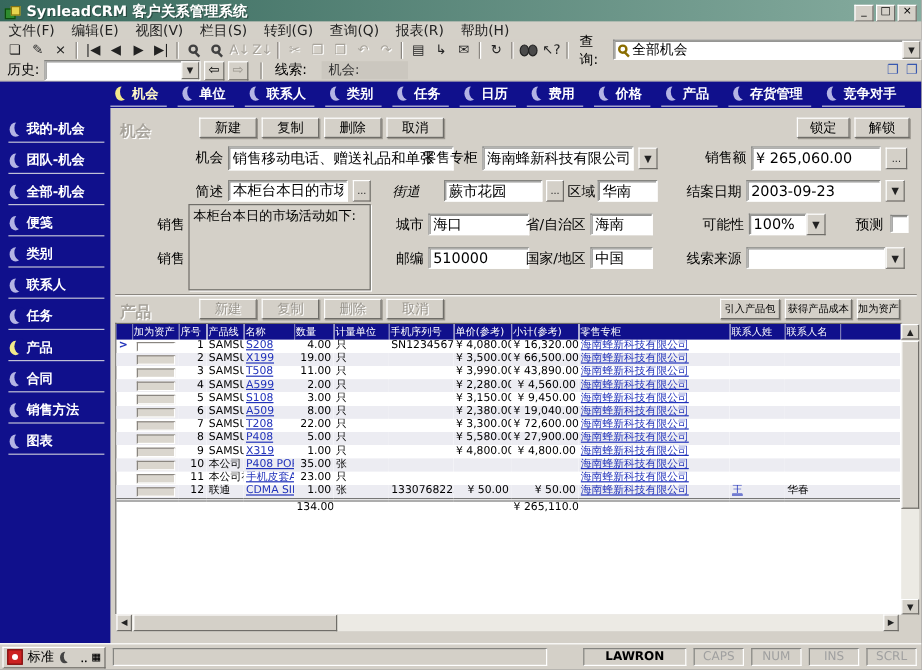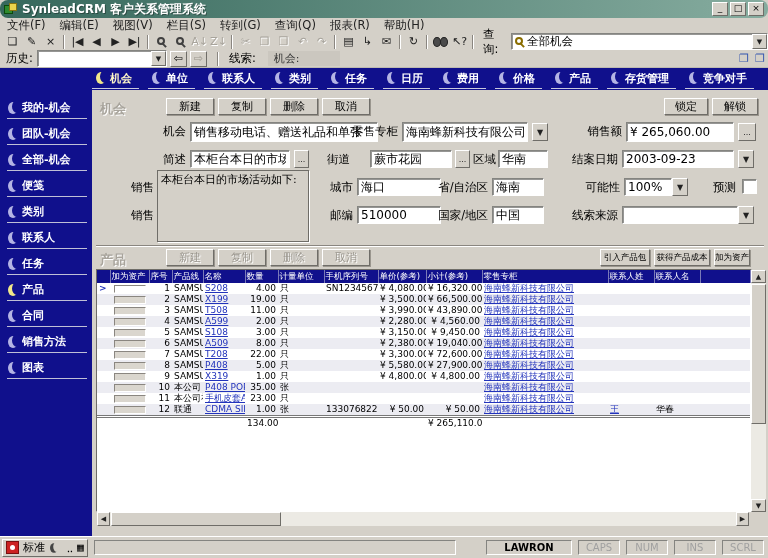--- a/index.html
+++ b/index.html
@@ -1,21 +1,21 @@
 <!DOCTYPE html>
 <html><head>
 <meta charset="utf-8">
 <style>
   html,body{margin:0;padding:0;background:#9a9a9a;}
   *{box-sizing:border-box;font-family:"DejaVu Sans","Liberation Sans",sans-serif;}
   #app{position:relative;width:768px;height:558px;background:#D4D0C8;overflow:hidden;font-size:11.5px;color:#000;}
 
   
   .titlebar{position:absolute;left:0;top:0;width:768px;height:18px;
-    background:linear-gradient(to right,#36685C,#86AC9F);display:flex;align-items:center;padding:0 2px;border-radius:8px;}
+    background:linear-gradient(to right,#36685C,#86AC9F);display:flex;align-items:flex-end;padding:0 2px;}
   .applogo{position:relative;width:14px;height:13px;margin:0 4px 0 2px;display:inline-block;}
   .applogo i{position:absolute;left:0;top:2px;width:9px;height:9px;background:#2E8B2E;border:1px solid #0c4a0c;}
   .applogo b{position:absolute;left:5px;top:0;width:8px;height:8px;background:#E8D44D;border:1px solid #857310;}
   .title-text{color:#fff;font-weight:bold;font-size:12px;text-shadow:1px 1px 0 rgba(0,0,0,.35);flex:1;}
   .winbtns{display:flex;gap:2px;margin-right:2px;}
   .wbtn{width:16px;height:14px;background:#D4D0C8;border:1px solid;border-color:#FFF #6F6D68 #6F6D68 #FFF;
     font-size:9px;line-height:11px;text-align:center;color:#000;}
 
   
   .menubar{position:absolute;left:0;top:18px;width:768px;height:15px;background:#D4D0C8;display:flex;align-items:center;}
@@ -352,21 +352,21 @@
   <span class="flabel" style="left:336px;top:122px;width:62px;">零售专柜</span>
   <input class="tb" style="left: 402px; top: 122px; width: 126px; height: 20px;" value="海南蜂新科技有限公司">
   <span class="sbtn" style="left:532px;top:123px;">▼</span>
   <span class="flabel" style="left:580px;top:122px;width:42px;">销售额</span>
   <input class="tb" style="left: 626px; top: 122px; width: 108px; height: 20px;" value="¥ 265,060.00">
   <span class="sbtn" style="left:738px;top:123px;width:18px;">...</span>
 
   <span class="flabel" style="left:130px;top:150px;width:56px;">简述</span>
   <input class="tb" style="left: 190px; top: 150px; width: 100px; height: 18px;" value="本柜台本日的市场活动如下">
   <span class="sbtn" style="left:294px;top:150px;width:15px;">...</span>
-  <span class="flabel" style="left:306px;top:150px;width:44px;">街道</span>
+  <span class="flabel" style="left:306px;top:150px;width:44px;font-style:italic;">街道</span>
   <input class="tb" style="left: 370px; top: 150px; width: 82px; height: 18px;" value="蕨市花园">
   <span class="sbtn" style="left:455px;top:150px;width:15px;">...</span>
   <span class="flabel" style="left:470px;top:150px;width:26px;">区域</span>
   <input class="tb" style="left: 498px; top: 150px; width: 50px; height: 18px;" value="华南">
   <span class="flabel" style="left:566px;top:150px;width:52px;">结案日期</span>
   <input class="tb" style="left: 622px; top: 150px; width: 112px; height: 18px;" value="2003-09-23">
   <span class="sbtn" style="left:738px;top:150px;">▼</span>
 
   <span class="flabel" style="left:110px;top:178px;width:44px;">销售</span>
   <span class="flabel" style="left:325px;top:178px;width:28px;">城市</span>

